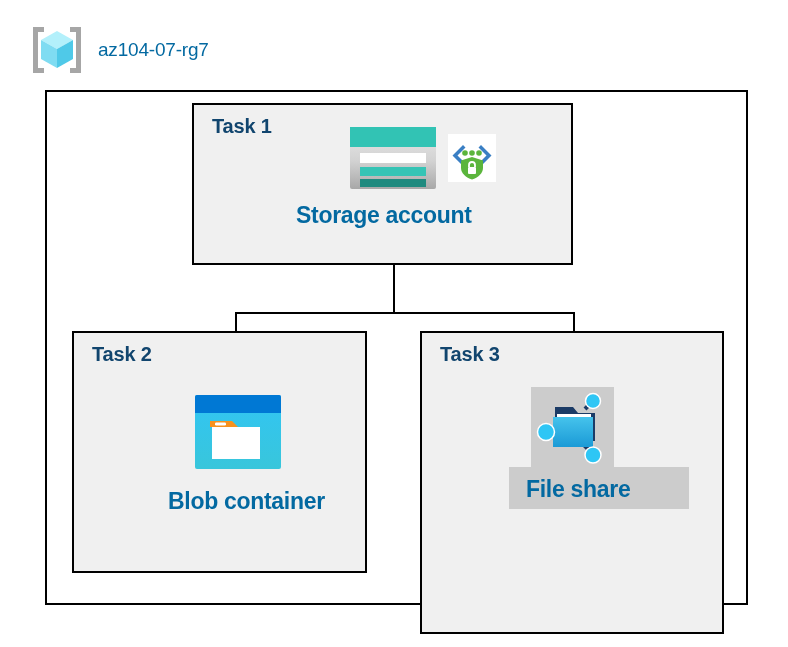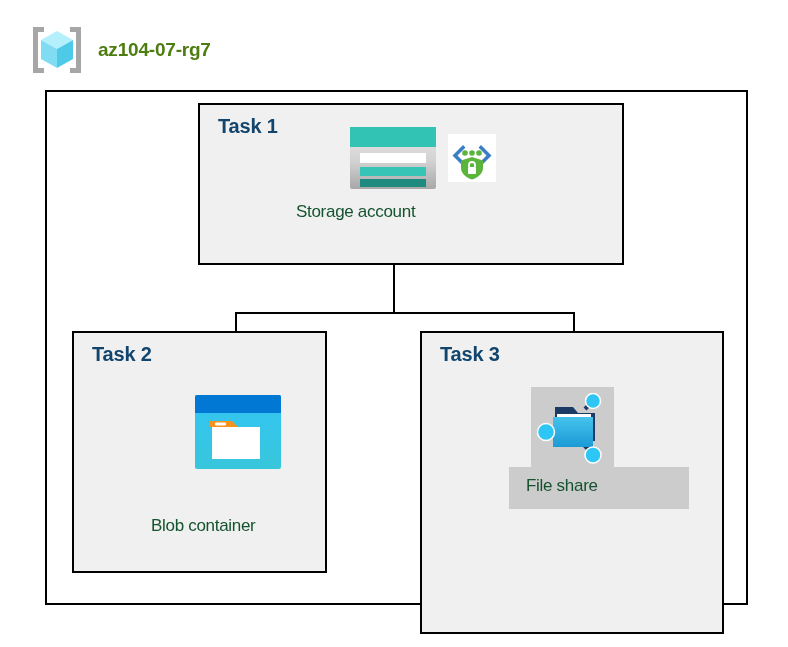--- a/index.html
+++ b/index.html
@@ -20,22 +20,22 @@
     position: absolute;
     left: 30px;
     top: 24px;
     display: flex;
     align-items: center;
     gap: 14px;
   }
   #rg-icon { width: 54px; height: 52px; display: block; }
   #rg-title {
     font-size: 19px;
-    font-weight: bold;
-    color: #4d7c0f;
+    font-weight: normal;
+    color: #0369a1;
     letter-spacing: -0.2px;
     white-space: nowrap;
   }
 
   
   #rg-box {
     position: absolute;
     left: 45px;
     top: 90px;
     width: 703px;
@@ -45,41 +45,41 @@
     box-sizing: border-box;
   }
 
   
   .task-box {
     position: absolute;
     background: #f0f0f0;
     border: 2px solid #000000;
     box-sizing: border-box;
   }
-  #task1-box { left: 198px; top: 103px; width: 426px; height: 162px; }
-  #task2-box { left: 72px;  top: 331px; width: 255px; height: 242px; }
+  #task1-box { left: 192px; top: 103px; width: 381px; height: 162px; }
+  #task2-box { left: 72px;  top: 331px; width: 295px; height: 242px; }
   #task3-box { left: 420px; top: 331px; width: 304px; height: 303px; }
 
   .task-label {
     position: absolute;
     left: 18px;
     top: 10px;
     font-size: 20px;
     font-weight: bold;
     color: #11456E;
     letter-spacing: -0.2px;
     white-space: nowrap;
   }
 
   
   .node-label {
     position: absolute;
-    font-size: 17px;
-    font-weight: normal;
-    color: #14532d;
+    font-size: 23px;
+    font-weight: bold;
+    color: #0369a1;
     white-space: nowrap;
     letter-spacing: -0.3px;
   }
 
   
   .conn {
     position: absolute;
     background: #000000;
   }
   .conn-v { width: 2px; }
@@ -109,21 +109,21 @@
     width: 48px; height: 48px;
   }
   #storage-account-label { left: 296px; top: 202px; }
 
   
   #blob-icon {
     position: absolute;
     left: 192px; top: 392px;
     width: 92px; height: 80px;
   }
-  #blob-container-label { left: 151px; top: 488px; margin-top: 28px; }
+  #blob-container-label { left: 168px; top: 488px; }
 
   
   #fileshare-icon-bg {
     position: absolute;
     left: 531px; top: 387px;
     width: 83px; height: 83px;
     background: #cccccc;
   }
   #fileshare-label-bg {
     position: absolute;

